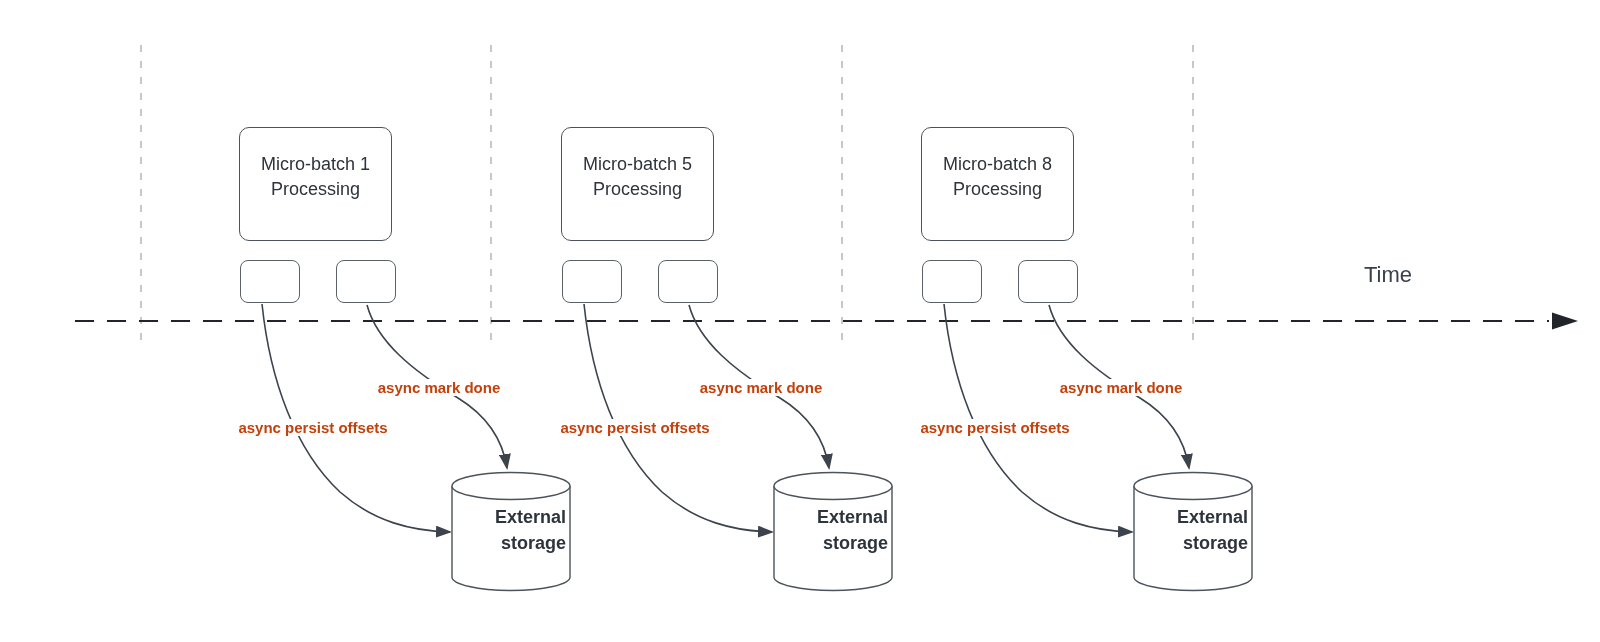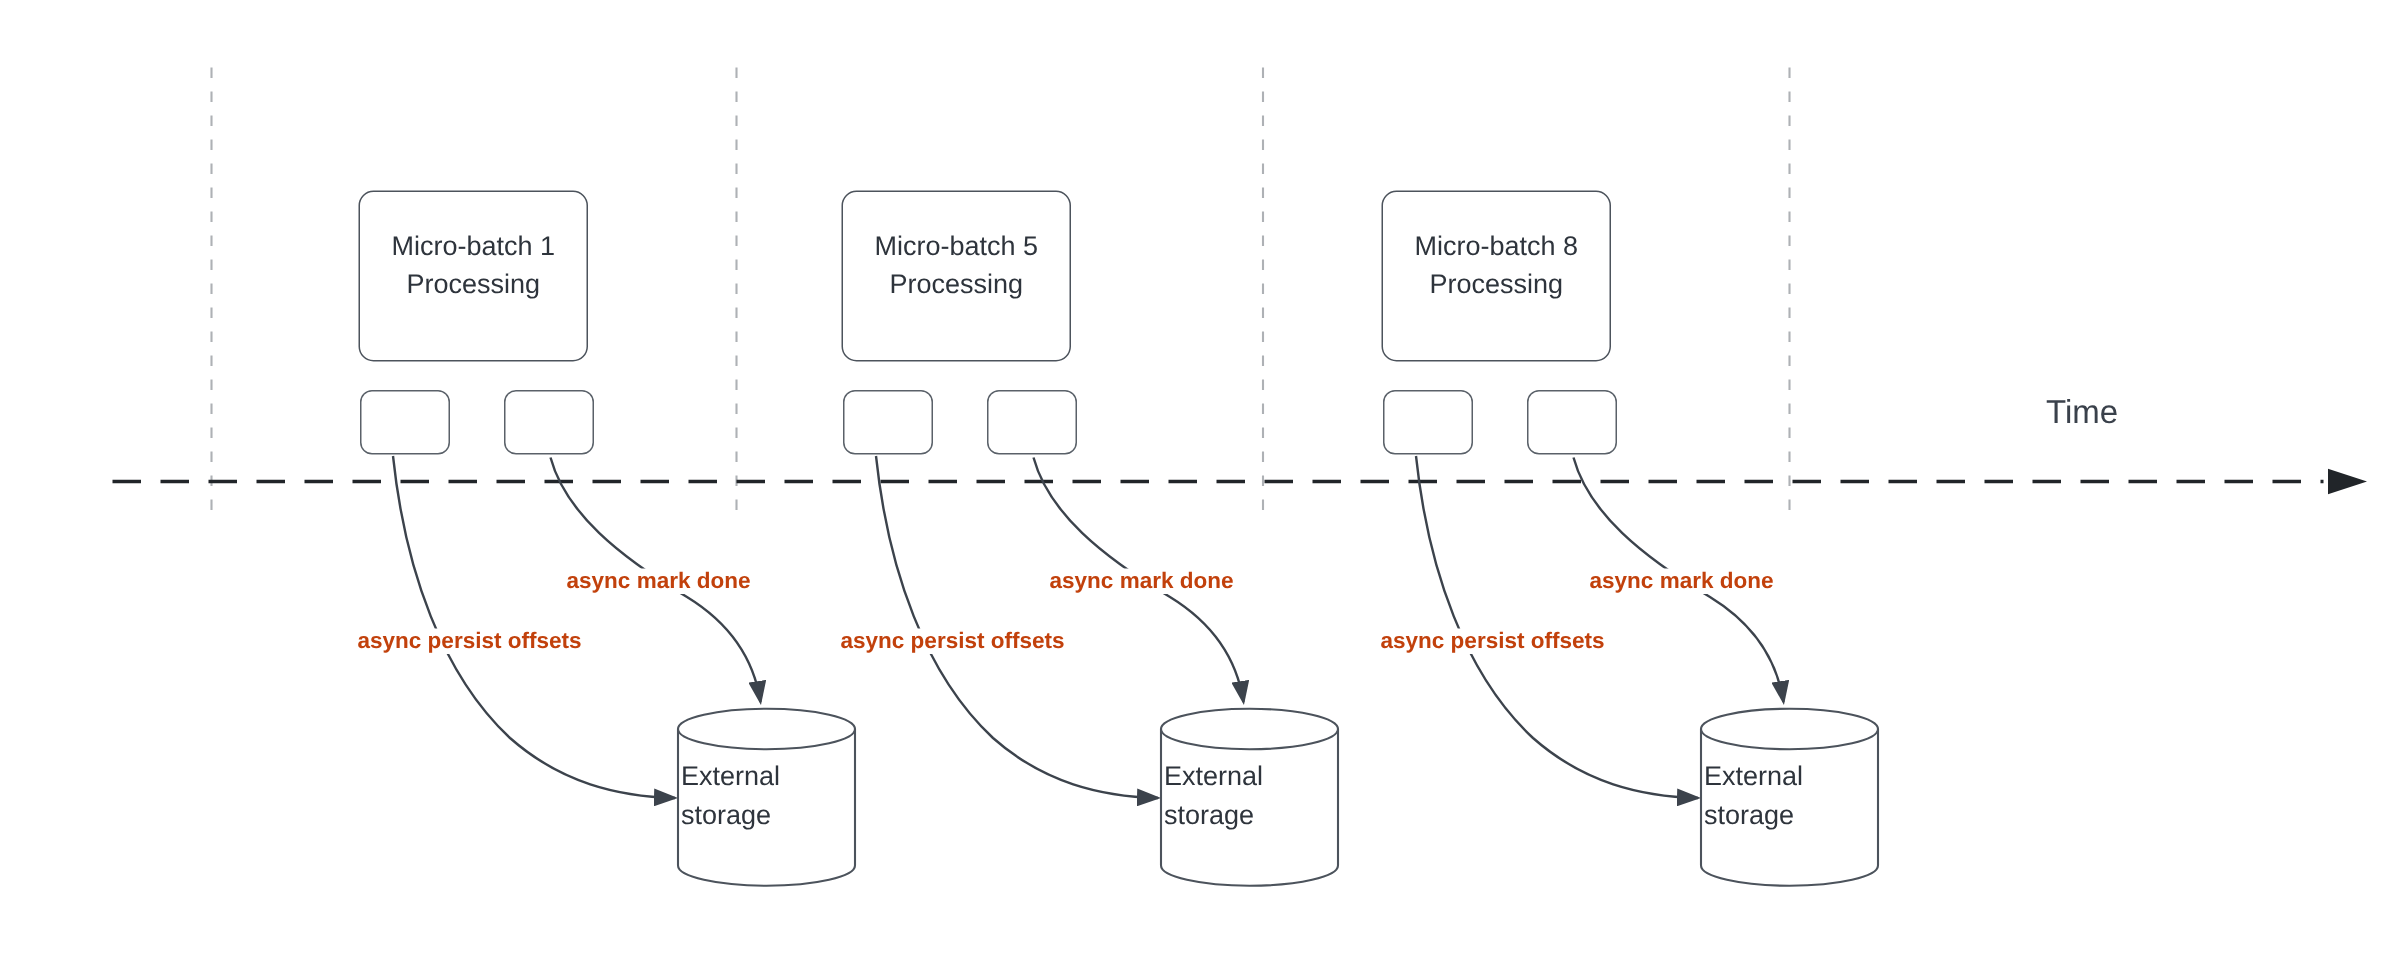--- a/index.html
+++ b/index.html
@@ -27,22 +27,22 @@
 
   .lbl {
     position:absolute; transform:translateX(-50%); white-space:nowrap;
     font-weight:bold; font-size:15px; line-height:17px; color:#c2410c;
     background:#ffffff; padding:0 3px;
   }
   .persist { left:289px; top:419px;margin-left:24px; }
   .mark    { left:439px; top:379px; }
 
   .storage {
-    position:absolute; left:454px; top:504px; width:112px; text-align:left;
-    font-size:18px; line-height:26px; color:#2e343c;
+    position:absolute; left:454px; top:504px; width:112px; text-align:right;
+    font-size:18px; line-height:26px; color:#2e343c;font-weight:bold;
   }
   .time {
     position:absolute; left:1364px; top:262px; font-size:22px; color:#3a414b;
   }
 </style>
 </head>
 <body>
 
 <div class="canvas">
 

